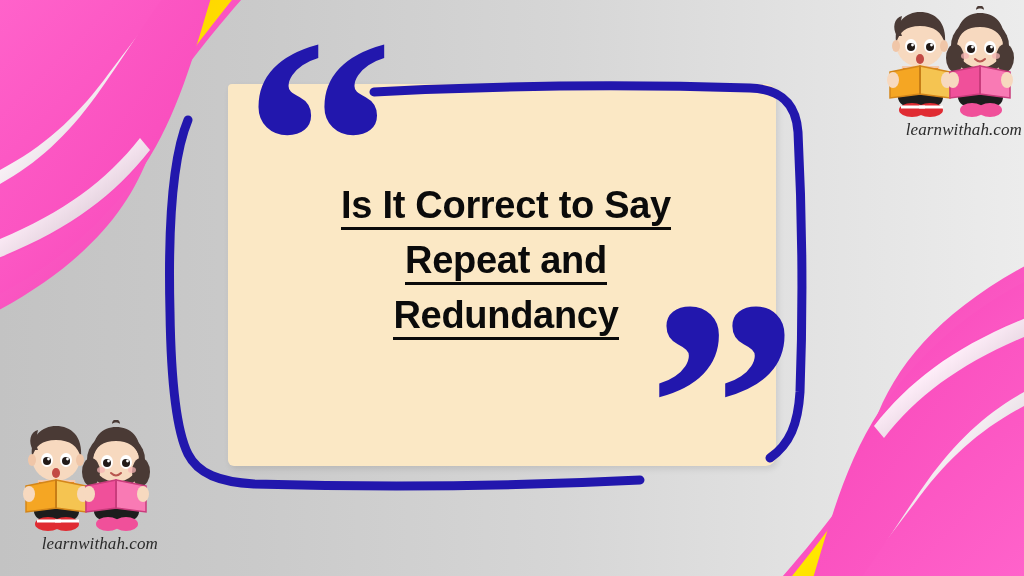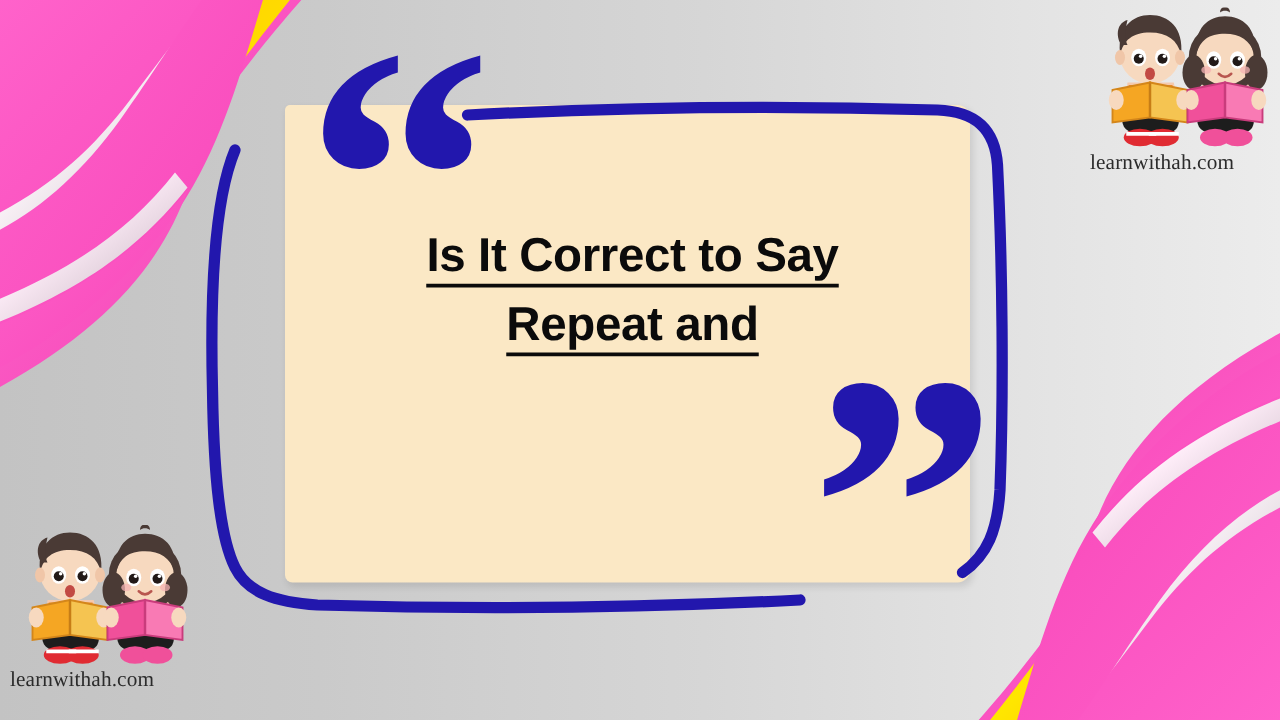--- a/index.html
+++ b/index.html
@@ -96,26 +96,27 @@
     position: absolute;
     width: 150px;
     height: 150px;
   }
   #logo-top-right { left: 872px; top: 6px; }
   #logo-bottom-left { left: 8px; top: 420px; }
 
   .brand-logo .kids { display: block; width: 150px; height: 118px; }
   .brand-logo .brand-text {
     display: block;
-    text-align: left;
+    text-align: right;
     font-family: "Liberation Serif", serif;
     font-size: 17px;
     color: #2b2b2b;
     letter-spacing: 0.1px;
     margin-top: -4px;
+    font-style: italic;
   }
 </style>
 </head>
 <body>
 
 <div id="stage">
 
   <div class="ribbon-layer">
     <svg viewBox="0 0 1024 576" xmlns="http://www.w3.org/2000/svg">
       <defs>
@@ -195,20 +196,21 @@
     </svg>
   </div>
 
   <span class="quote-mark" id="quote-open">“</span>
 
   <span class="quote-mark" id="quote-close">”</span>
 
   <div id="title-block">
     <span class="title-line"><span>Is It Correct to Say</span></span>
     <span class="title-line"><span>Repeat and</span></span>
+    <span class="title-line"><span>Redundancy</span></span>
   </div>
 
   <div class="brand-logo" id="logo-top-right">
     <svg class="kids" viewBox="0 0 150 118" xmlns="http://www.w3.org/2000/svg">
 
       <g>
 
         <path d="M26,82 C24,94 28,100 36,100 L62,100 C70,100 73,93 70,83 Z" fill="#1d1d1d"></path>
 
         <ellipse cx="40" cy="104" rx="13" ry="7" fill="#e02b32"></ellipse>

